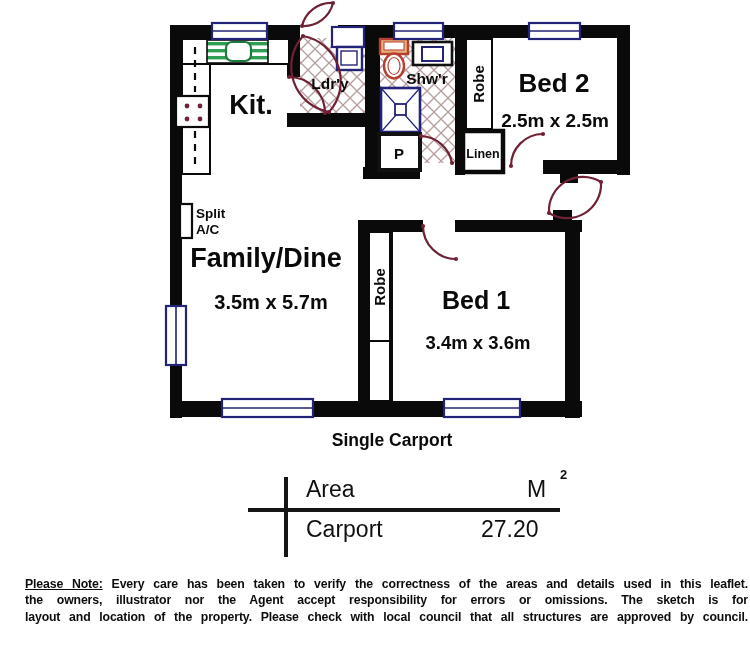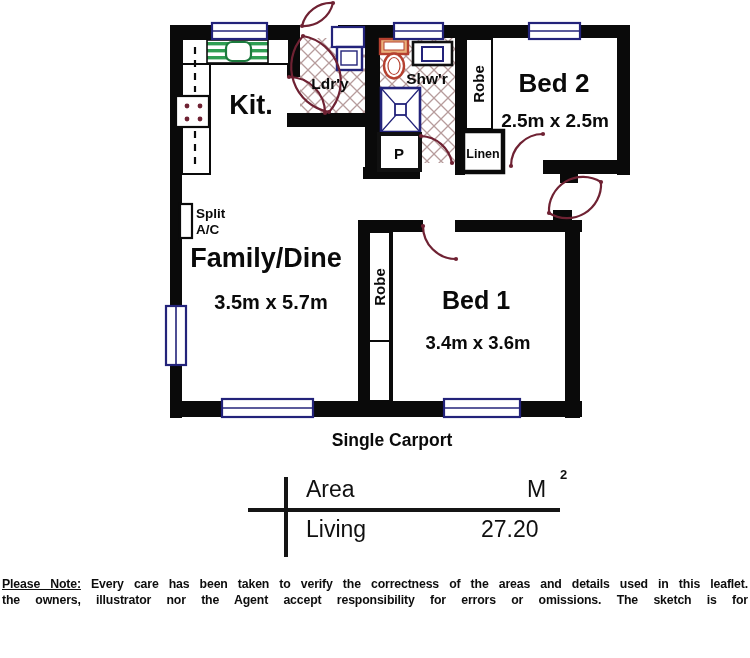--- a/index.html
+++ b/index.html
@@ -18,21 +18,21 @@
   
   .tline{position:absolute; background:#151515;}
   .tcell{position:absolute; font-weight:normal; font-size:23px; color:#101010; white-space:nowrap;}
   .tsup{position:absolute; font-weight:bold; font-size:13px; color:#101010;}
   
   #disclaimer{
     position:absolute; left:2px; top:576px; width:746px;
     font-size:12.3px; font-weight:bold; color:#0d0d0d;
     letter-spacing:-0.15px; line-height:16.4px;
   }
-  #disclaimer .dline{ text-align:justify; text-align-last:justify; }
+  #disclaimer .dline{ text-align:justify; text-align-last:justify;margin-left:23px; }
   #disclaimer .lead{ text-decoration:underline; }
 </style>
 </head>
 <body>
 
 <div id="canvas">
 
   <svg width="750" height="462" viewBox="0 0 750 462">
     <defs>
       <pattern id="lat" width="14" height="14" patternUnits="userSpaceOnUse">
@@ -192,22 +192,23 @@
       <text class="lbl" x="392" y="446" font-size="17.5" text-anchor="middle">Single Carport</text>
     </g>
   </svg>
 
   <div>
     <div class="tline" style="left:284px; top:477px; width:3.5px; height:80px;"></div>
     <div class="tline" style="left:248px; top:508px; width:312px; height:3.5px;"></div>
     <div class="tcell" style="left:306px; top:476px;">Area</div>
     <div class="tcell" style="left:527px; top:476px;">M</div>
     <div class="tsup" style="left:560px; top:467px;">2</div>
-    <div class="tcell" style="left:306px; top:516px;">Living</div>
+    <div class="tcell" style="left:306px; top:516px;">Carport</div>
     <div class="tcell" style="left:481px; top:516px;">27.20</div>
   </div>
 
   <div id="disclaimer">
     <div class="dline"><span class="lead">Please Note:</span><span> Every care has been taken to verify the correctness of the areas and details used in this leaflet.</span></div>
     <div class="dline">the owners, illustrator nor the Agent accept responsibility for errors or omissions. The sketch is for</div>
+    <div class="dline">layout and location of the property. Please check with local council that all structures are approved by council.</div>
   </div>
 
 </div>
 
 </body></html>

